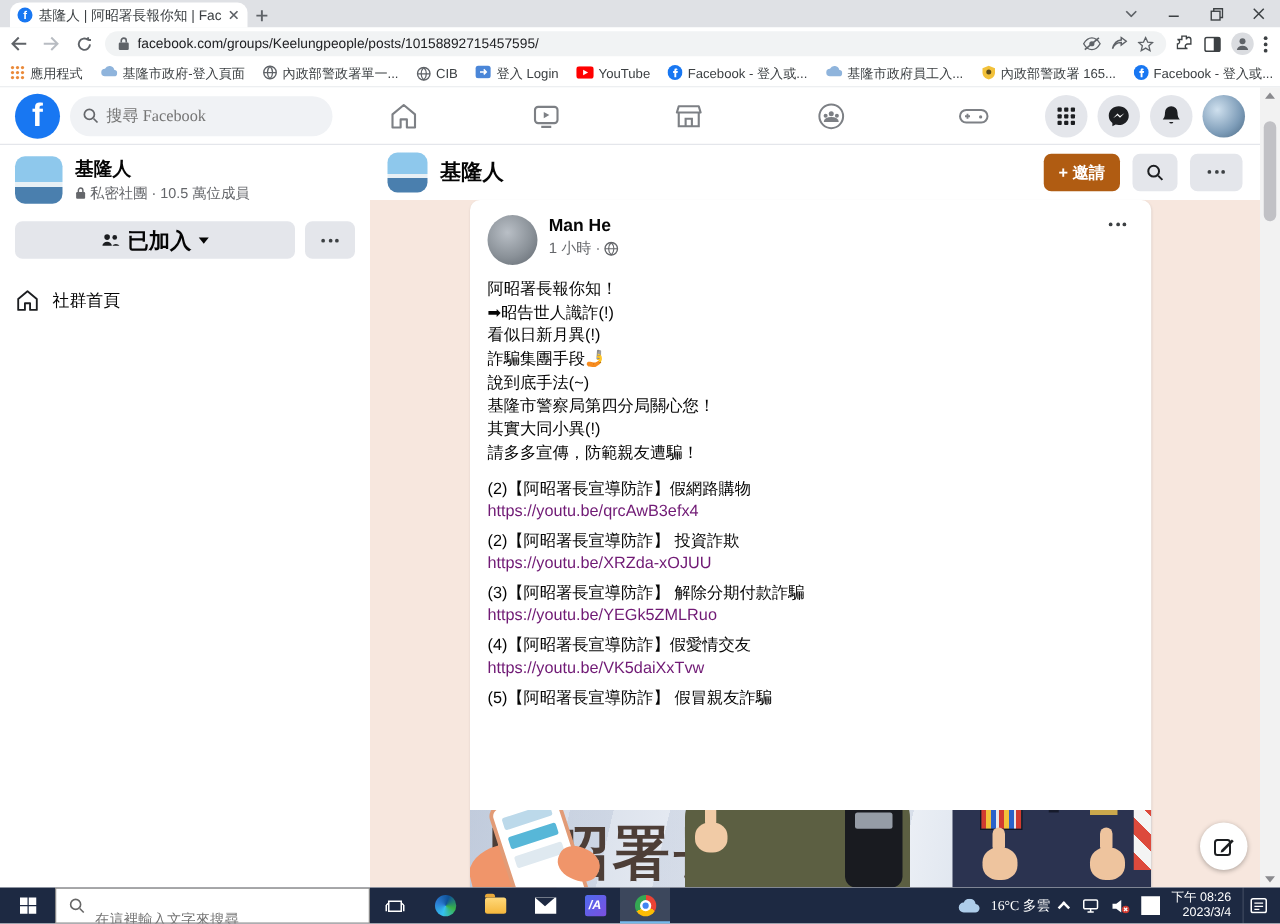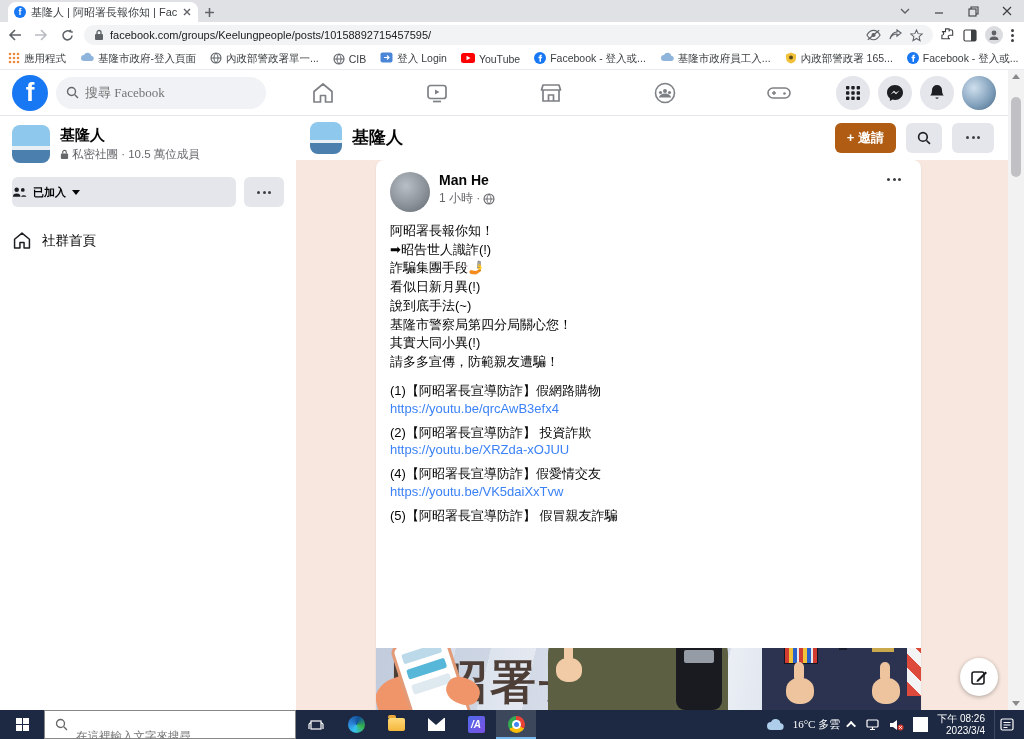--- a/index.html
+++ b/index.html
@@ -41,21 +41,21 @@
   .fb-avatar { width:34px; height:34px; border-radius:50%; background:radial-gradient(circle at 35% 35%, #cfe0ee, #7d9cb8 60%, #47657f); }
 
   
   .content { position:absolute; top:115px; left:0; right:0; bottom:29px; overflow:hidden; }
   .sidebar { position:absolute; top:0; left:0; width:296px; bottom:0; background:#fff; padding:10px 12px; }
   .sb-group { display:flex; gap:10px; align-items:center; }
   .group-thumb { width:38px; height:38px; border-radius:8px; background:linear-gradient(#8ec8ec 0 55%, #e8f0f5 55% 65%, #4a7fae 65%); flex:none; }
   .sb-name { font-size:15px; font-weight:bold; color:#050505; }
   .sb-meta { font-size:11.5px; color:#65676b; display:flex; align-items:center; gap:3px; margin-top:2px; }
   .sb-btn-row { display:flex; gap:8px; margin-top:14px; }
-  .btn-joined { flex:1; height:30px; background:#e4e6eb; border-radius:6px; display:flex; align-items:center; gap:6px; font-size:11px; font-weight:bold; color:#050505; }
+  .btn-joined { flex:1; height:30px; background:#e4e6eb; border-radius:6px; display:flex; align-items:center; justify-content:center; gap:6px; font-size:17px; font-weight:bold; color:#050505; }
   .btn-sb-more { width:40px; height:30px; background:#e4e6eb; border-radius:6px; display:flex; align-items:center; justify-content:center; }
   .caret-down { width:0; height:0; border-left:4px solid transparent; border-right:4px solid transparent; border-top:5px solid #050505; }
   .dots { display:flex; gap:2.5px; }
   .dots i { width:3px; height:3px; border-radius:50%; background:#3c4043; }
   .sb-home { display:flex; align-items:center; gap:10px; margin-top:24px; font-size:13.5px; color:#050505; }
 
   .main { position:absolute; left:296px; top:0; right:16px; bottom:0; background:#f7e7de; }
   .groupbar { height:45px; background:#fff; display:flex; align-items:center; padding:0 14px; gap:10px; }
   .groupbar .group-thumb { width:32px; height:32px; }
   .gb-title { font-size:17px; font-weight:bold; color:#050505; flex:1; }
@@ -66,21 +66,21 @@
   .post { position:absolute; left:80px; top:45px; width:545px; bottom:0; background:#fff; border-radius:8px 8px 0 0; box-shadow:0 1px 2px rgba(0,0,0,.1); overflow:hidden; }
   .post-head { display:flex; padding:12px 14px 6px; gap:9px; }
   .post-avatar { width:40px; height:40px; border-radius:50%; background:radial-gradient(circle at 40% 35%, #b9bfc6, #8b9299 55%, #5f666e); flex:none; }
   .post-author { font-size:14px; font-weight:bold; color:#050505; }
   .post-meta { font-size:12px; color:#65676b; display:flex; align-items:center; gap:3px; margin-top:2px; }
   .post-menu { margin-left:auto; padding:6px; }
   .post-body { padding:4px 14px 0; font-size:13px; line-height:1.44; color:#050505; }
   .post-items { padding:4px 14px 8px; font-size:13px; line-height:1.3; }
   .pi { margin-top:7px; }
   .pi-title { color:#050505; }
-  .pi-link { color:#3b82f6; margin-top:1px; }
+  .pi-link { color:#701a75; margin-top:1px; }
 
   
   .photo { position:absolute; left:0; right:0; bottom:0; top:488px; background:
       repeating-linear-gradient(103deg, rgba(160,175,200,.25) 0 34px, rgba(255,255,255,0) 34px 78px),
       linear-gradient(100deg,#ccd5e3 0%, #e9edf4 35%, #f5f7fa 55%, #d7dfeb 80%, #c9d3e2 100%); overflow:hidden; }
   .ph-title { position:absolute; left:16px; top:4px; font-size:46px; font-weight:900; color:#4d3e37; letter-spacing:3px; }
   .ph-phone { position:absolute; left:26px; bottom:-18px; width:58px; height:92px; background:#fff; border:3px solid #e29b76; border-radius:9px; transform:rotate(-18deg); }
   .ph-phone i { position:absolute; left:6px; right:6px; height:10px; background:#57b7d8; border-radius:2px; }
   .ph-phone i:nth-child(1){ top:8px; background:#bcd9ea; } .ph-phone i:nth-child(2){ top:24px; } .ph-phone i:nth-child(3){ top:40px; background:#dfe9f0; }
   .ph-hand { position:absolute; left:0; bottom:-10px; width:70px; height:46px; background:#f0956a; border-radius:40% 50% 20% 20%; transform:rotate(-14deg); }
@@ -479,36 +479,40 @@
                 <i></i>
                 <i></i>
                 <i></i>
               </span>
             </div>
         </div>
 
         <div class="post-body">
           <div>阿昭署長報你知！</div>
           <div>➡昭告世人識詐(!)</div>
+          <div>看似日新月異(!)</div>
           <div>詐騙集團手段🤳</div>
-          <div>看似日新月異(!)</div>
           <div>說到底手法(~)</div>
           <div>基隆市警察局第四分局關心您！</div>
           <div>其實大同小異(!)</div>
           <div>請多多宣傳，防範親友遭騙！</div>
         </div>
 
         <div class="post-items">
           <div class="pi">
-            <div class="pi-title">(1)【阿昭署長宣導防詐】假網路購物</div>
+            <div class="pi-title">(2)【阿昭署長宣導防詐】假網路購物</div>
             <div class="pi-link">https://youtu.be/qrcAwB3efx4</div>
           </div>
           <div class="pi">
             <div class="pi-title">(2)【阿昭署長宣導防詐】 投資詐欺</div>
             <div class="pi-link">https://youtu.be/XRZda-xOJUU</div>
+          </div>
+          <div class="pi">
+            <div class="pi-title">(3)【阿昭署長宣導防詐】 解除分期付款詐騙</div>
+            <div class="pi-link">https://youtu.be/YEGk5ZMLRuo</div>
           </div>
           <div class="pi">
             <div class="pi-title">(4)【阿昭署長宣導防詐】假愛情交友</div>
             <div class="pi-link">https://youtu.be/VK5daiXxTvw</div>
           </div>
           <div class="pi">
             <div class="pi-title">(5)【阿昭署長宣導防詐】 假冒親友詐騙</div>
           </div>
         </div>
 

